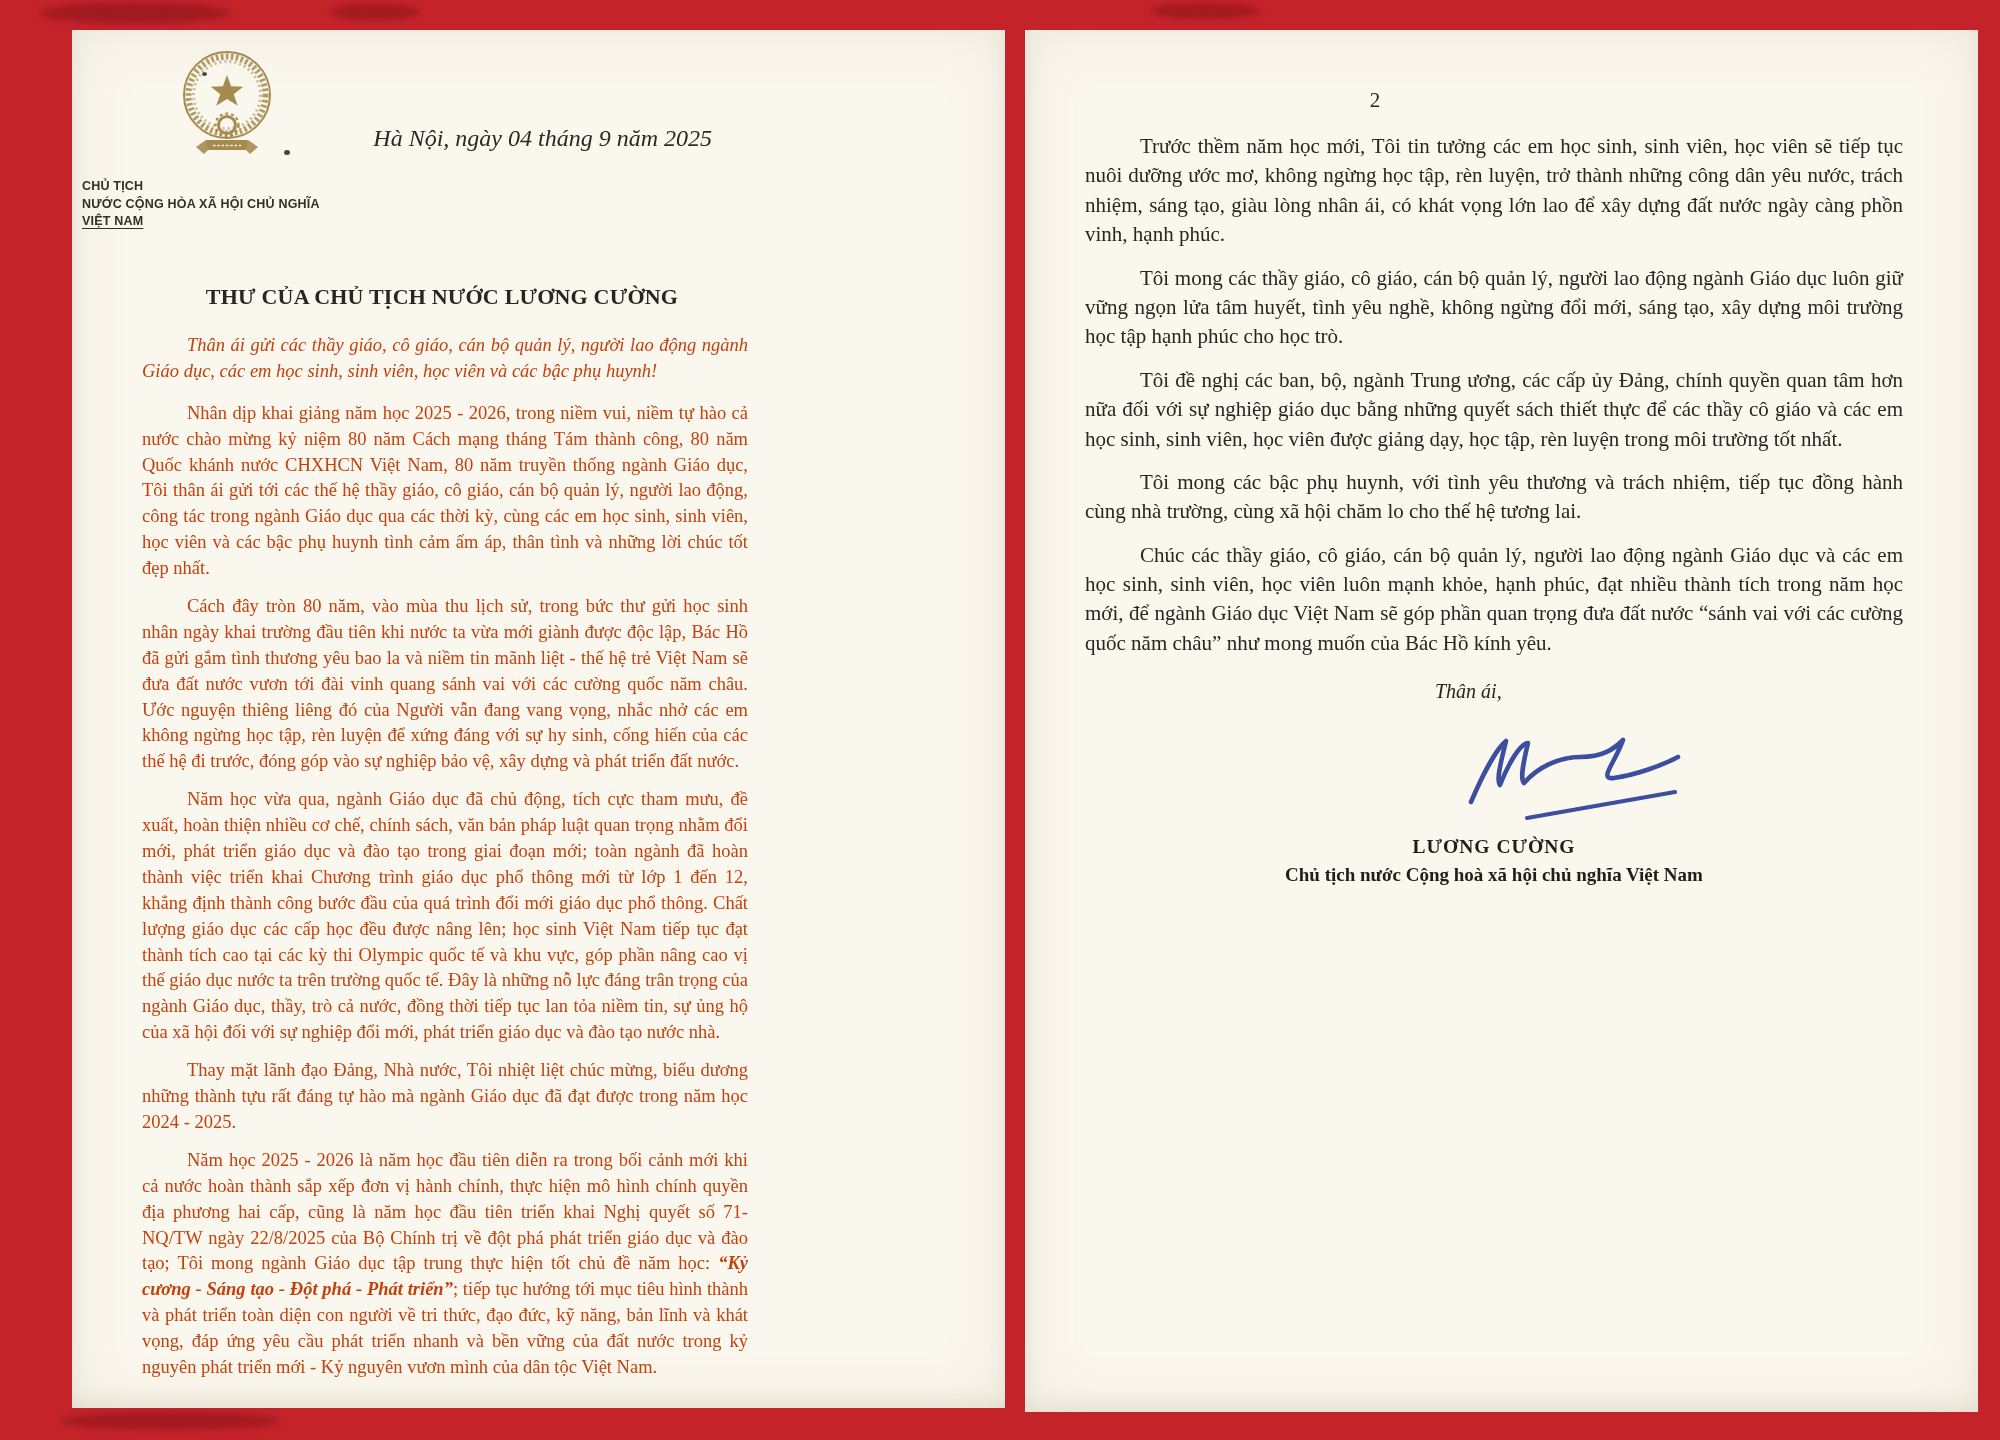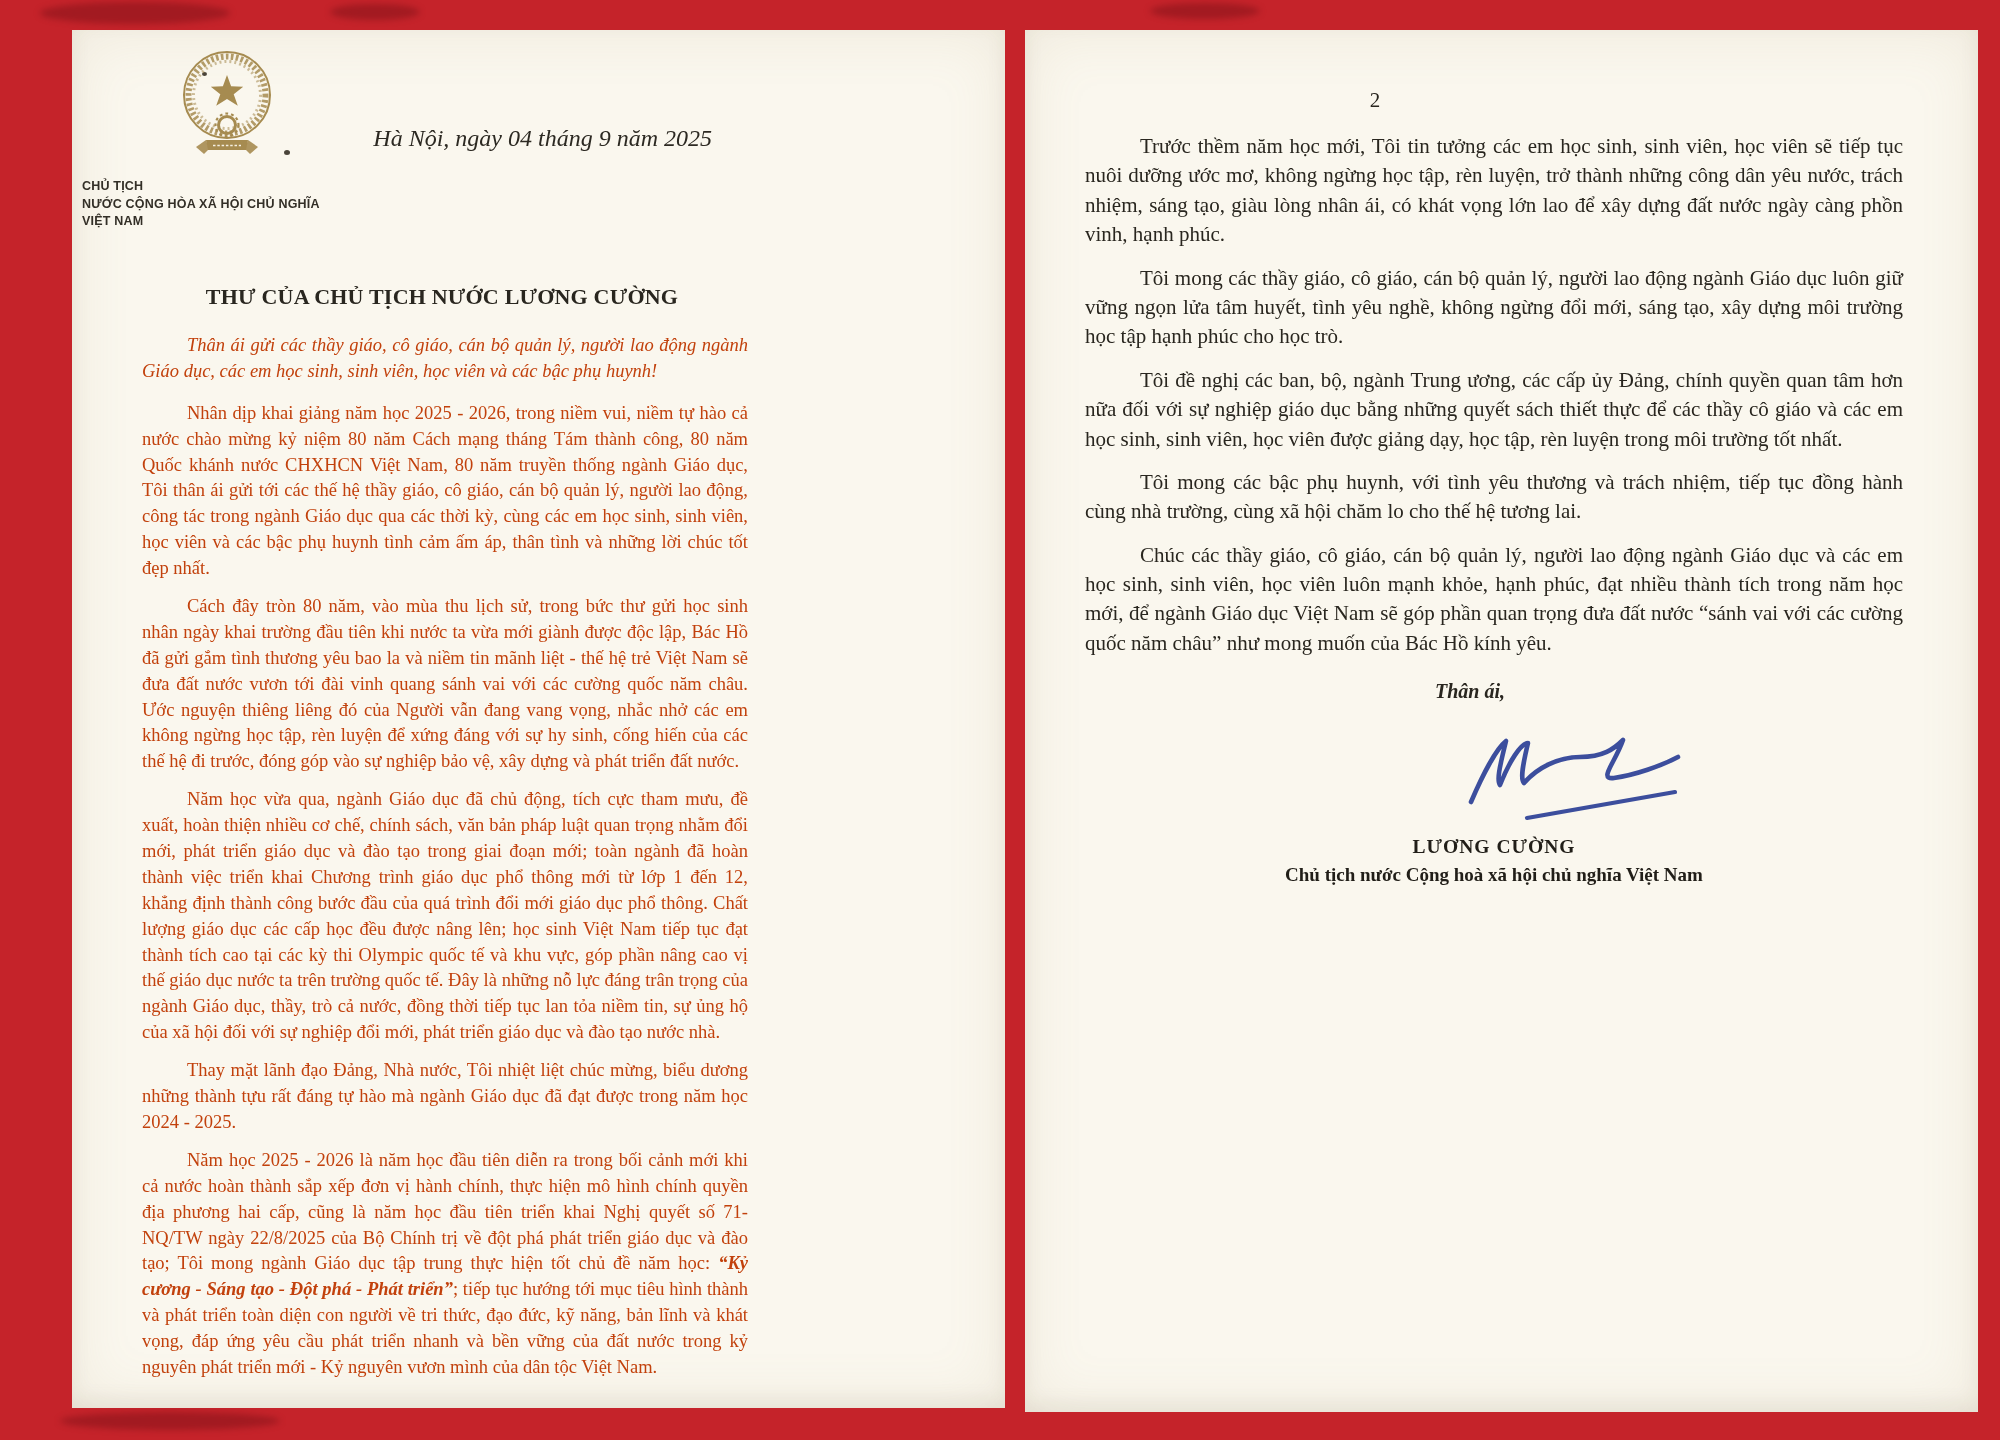--- a/index.html
+++ b/index.html
@@ -17,21 +17,21 @@
   .page2{left:1025px;top:30px;width:953px;height:1382px;}
   .speck{position:absolute;background:#4a443a;border-radius:50%;}
 
   
   .emblem{position:absolute;left:105px;top:15px;width:100px;height:118px;}
   .issuer{
     position:absolute;left:10px;top:148px;width:300px;text-align:left;
     font-family:"Liberation Sans","DejaVu Sans",sans-serif;
     font-size:12.5px;line-height:1.4;color:#332f27;font-weight:bold;letter-spacing:.2px;
   }
-  .issuer .ul{text-underline-offset:3px;}
+  .issuer .ul{text-decoration:underline;text-underline-offset:3px;}
   .dateline{
     position:absolute;left:70px;top:95px;width:570px;text-align:right;
     font-style:italic;font-size:24px;color:#2c2922;
   }
   .title-block{position:absolute;left:50px;top:220px;width:640px;text-align:center;margin-top:34px;}
   .title1{font-weight:bold;font-size:22px;letter-spacing:.2px;}
   .title2{font-weight:bold;font-size:19.5px;margin-top:7px;}
 
   .body1{
     position:absolute;left:70px;top:303px;width:606px;
@@ -41,21 +41,21 @@
   .body1 p.salut{font-style:italic;margin-bottom:16px;}
   .theme{font-weight:bold;font-style:italic;}
 
   
   .pagenum{position:absolute;left:250px;top:58px;width:200px;text-align:center;font-size:21px;}
   .body2{
     position:absolute;left:60px;top:102px;width:818px;
     font-size:21px;line-height:1.4;text-align:justify;color:#29261f;
   }
   .body2 p{margin:0 0 14px 0;text-indent:55px;}
-  .closing{position:absolute;left:410px;top:650px;font-style:italic;font-size:20px;font-weight:bold;}
+  .closing{position:absolute;left:410px;top:650px;font-style:italic;font-size:20px;}
   .signature{position:absolute;left:438px;top:698px;width:225px;height:102px;}
   .signer{position:absolute;left:60px;top:806px;width:818px;text-align:center;color:#211e18;}
   .signer-name{font-weight:bold;font-size:19.5px;letter-spacing:1px;}
   .signer-title{font-weight:bold;font-size:19px;margin-top:6px;}
 </style>
 </head>
 <body>
 
 <div class="canvas">
 

